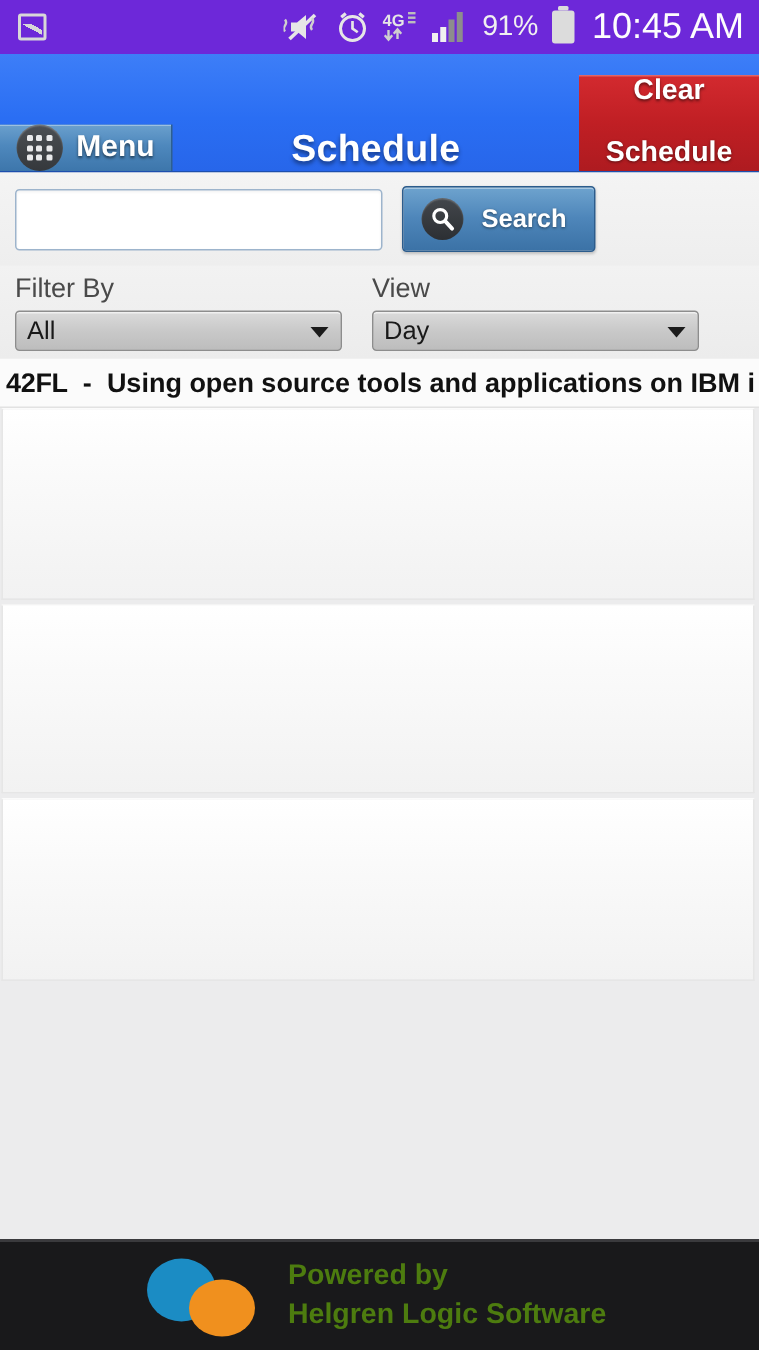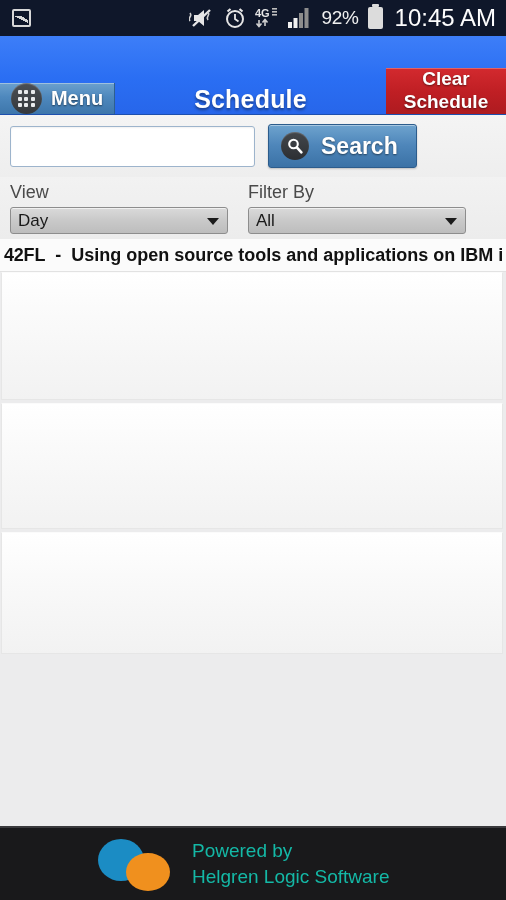--- a/index.html
+++ b/index.html
@@ -6,21 +6,21 @@
   html, body {
     width: 506px; height: 900px;
     font-family: "Liberation Sans", sans-serif;
     background: #ececed;
     overflow: hidden;
   }
   .phone { position: relative; width: 506px; height: 900px; display: flex; flex-direction: column; }
 
   
   .statusbar {
-    height: 36px; background: #0f172a; color: #f2f2f2;
+    height: 36px; background: #6d28d9; color: #f2f2f2;
     display: flex; align-items: center; flex: 0 0 36px;
     padding: 0 10px 0 12px;
   }
   .sb-left { display: flex; align-items: center; gap: 8px; }
   .sb-right { margin-left: auto; display: flex; align-items: center; gap: 9px; }
   .ic-gallery {
     width: 19px; height: 18px; border: 2px solid #d8d8d8; border-radius: 2px;
     position: relative; overflow: hidden;
   }
   .ic-gallery::after {
@@ -67,21 +67,21 @@
     flex: 1; display: flex; align-items: center; justify-content: center;
     color: #fff; font-size: 25px; font-weight: bold; letter-spacing: .2px;
     text-shadow: 0 2px 3px rgba(0,0,0,.45);
   }
   .clear-btn {
     width: 120px; display: flex; flex-direction: column; align-items: center; justify-content: center;
     background: linear-gradient(to bottom, #d32a2f 0%, #c01f24 50%, #ae1b20 100%);
     color: #fff; font-size: 19px; font-weight: bold; line-height: 1.2;
     text-shadow: 0 1px 2px rgba(0,0,0,.5);
     box-shadow: inset 0 1px 0 rgba(255,255,255,.28);
-    cursor: pointer; text-align: center;
+    cursor: pointer; text-align: center; gap: 18px;
   }
 
   
   .search-row {
     flex: 0 0 62px; display: flex; align-items: center; padding: 0 10px; gap: 13px;
     background: linear-gradient(to bottom, #f4f4f4, #eeeeee);
   }
   .search-input {
     width: 245px; height: 41px; background: #fff;
     border: 1px solid #9db4cc; border-radius: 3px;
@@ -95,21 +95,21 @@
     border: 1px solid #2c5c8c; border-radius: 3px; cursor: pointer;
     box-shadow: inset 0 1px 0 rgba(255,255,255,.4), 0 1px 2px rgba(0,0,0,.2);
   }
   .search-glyph {
     width: 28px; height: 28px; border-radius: 50%;
     background: linear-gradient(to bottom, #43474c, #2c2f33);
     display: flex; align-items: center; justify-content: center;
     box-shadow: inset 0 1px 1px rgba(255,255,255,.2);
   }
   .search-btn .lbl {
-    color: #fff; font-size: 23px; font-weight: bold; text-shadow: 0 1px 2px rgba(0,0,0,.5);
+    color: #fff; font-size: 17px; font-weight: bold; text-shadow: 0 1px 2px rgba(0,0,0,.5);
   }
 
   
   .filter-row {
     flex: 0 0 62px; padding: 0 10px; display: flex; gap: 20px;
     background: linear-gradient(to bottom, #f2f2f2, #ececec);
   }
   .filter-col { width: 218px; display: flex; flex-direction: column; justify-content: center; gap: 4px; }
   .filter-label { font-size: 18px; color: #4a4a4a; font-weight: normal; }
   .sel {
@@ -169,21 +169,21 @@
   }
   .logo { position: relative; width: 76px; height: 54px; flex: 0 0 76px; }
   .logo .blue {
     position: absolute; left: 0; top: 2px; width: 46px; height: 42px; border-radius: 50%;
     background: #1b8cc4;
   }
   .logo .orange {
     position: absolute; left: 28px; top: 16px; width: 44px; height: 38px; border-radius: 50%;
     background: #f0901e;
   }
-  .footer-text { color: #14b8a6; font-weight: normal; line-height: 26px; }
+  .footer-text { color: #4d7c0f; font-weight: bold; line-height: 26px; }
   .footer-text .l1 { font-size: 19px; }
   .footer-text .l2 { font-size: 19px; }
 </style>
 </head>
 <body>
 
 <div class="phone">
 
   <div class="statusbar">
     <div class="sb-left">
@@ -216,21 +216,21 @@
         </svg>
       </span>
       <span class="sb-icon">
         <svg width="24" height="22" viewBox="0 0 24 22">
           <rect x="0" y="15" width="4" height="6" fill="#f0f0f0"></rect>
           <rect x="5.5" y="11" width="4" height="10" fill="#f0f0f0"></rect>
           <rect x="11" y="6" width="4" height="15" fill="#8d8d8d"></rect>
           <rect x="16.5" y="1" width="4" height="20" fill="#8d8d8d"></rect>
         </svg>
       </span>
-      <span class="sb-pct">92%</span>
+      <span class="sb-pct">91%</span>
       <span class="ic-batt"></span>
       <span class="sb-clock">10:45 AM</span>
     </div>
   </div>
 
   <div class="titlebar">
     <div class="menu-btn">
       <div class="menu-grid">
         <i></i>
           <i></i>
@@ -259,33 +259,33 @@
           <circle cx="7.5" cy="7" r="4.3" fill="none" stroke="#ffffff" stroke-width="2.1"></circle>
           <line x1="10.8" y1="10.4" x2="15.4" y2="15.4" stroke="#ffffff" stroke-width="2.6" stroke-linecap="round"></line>
         </svg>
       </span>
       <span class="lbl">Search</span>
     </div>
   </div>
 
   <div class="filter-row">
     <div class="filter-col">
+      <div class="filter-label">Filter By</div>
+      <div class="sel">
+        <span class="val">All</span>
+        <span class="caret"></span>
+      </div>
+    </div>
+    <div class="filter-col">
       <div class="filter-label">View</div>
       <div class="sel">
         <span class="val">Day</span>
         <span class="caret"></span>
       </div>
     </div>
-    <div class="filter-col">
-      <div class="filter-label">Filter By</div>
-      <div class="sel">
-        <span class="val">All</span>
-        <span class="caret"></span>
-      </div>
-    </div>
   </div>
 
   <div class="list-area">
 
     <div class="session-title">
       <span class="code">42FL</span>&nbsp;
       <span>-</span>&nbsp;
       <span>Using open source tools and applications on IBM i</span>
     </div>
 

